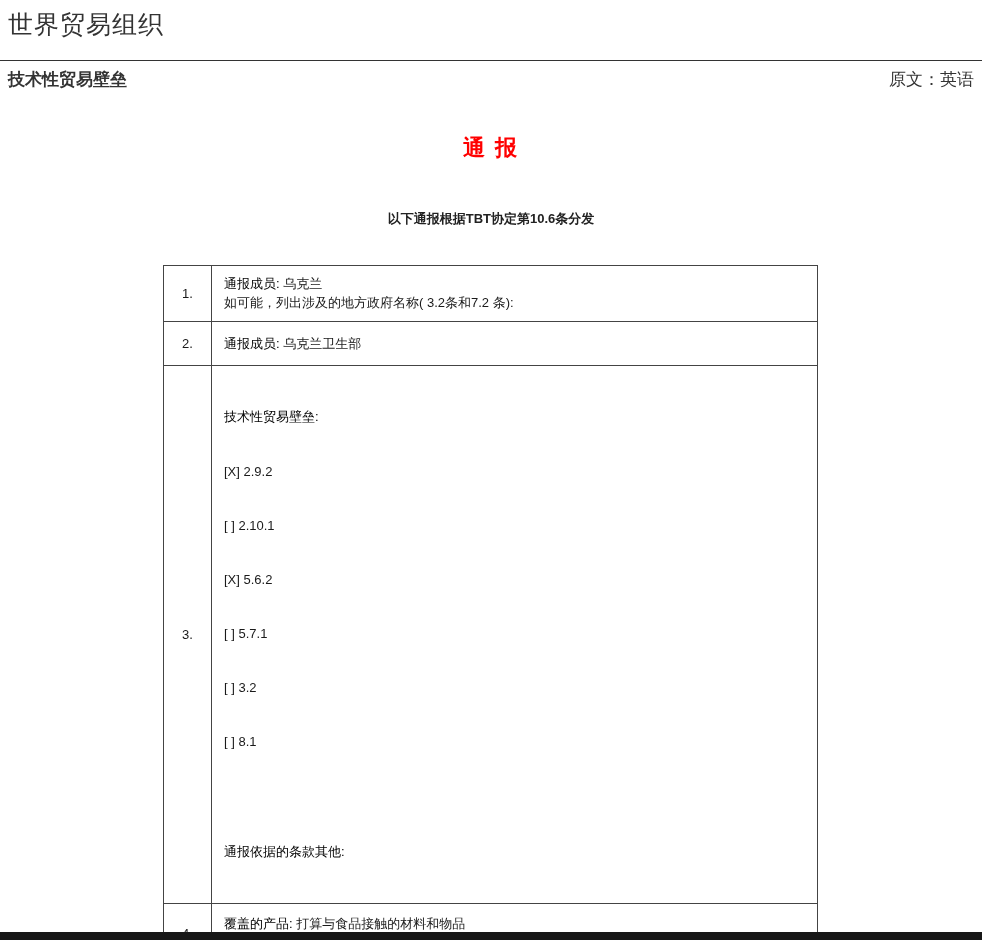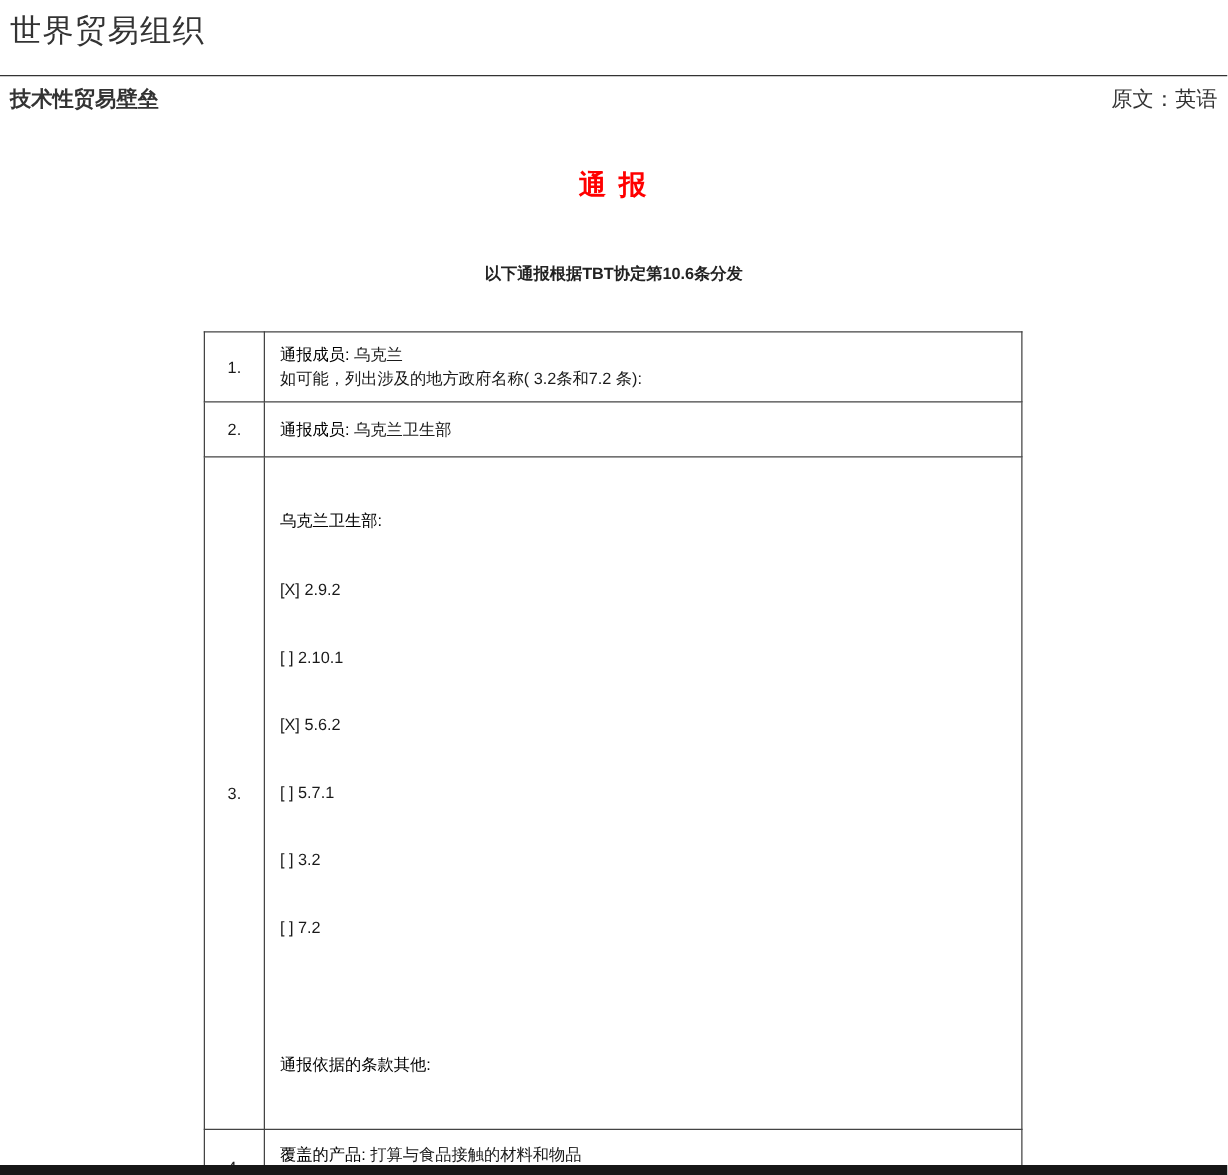--- a/index.html
+++ b/index.html
@@ -52,27 +52,27 @@
     <td class="num">1.</td>
     <td class="content"><div><span class="lbl">通报成员:</span><span> 乌克兰</span></div><div>如可能，列出涉及的地方政府名称( 3.2条和7.2 条):</div></td>
   </tr>
   <tr class="r2">
     <td class="num">2.</td>
     <td class="content"><span class="lbl">通报成员:</span><span> 乌克兰卫生部</span></td>
   </tr>
   <tr class="r3">
     <td class="num">3.</td>
     <td class="content">
-      <div class="lbl">乌克兰卫生部:</div>
+      <div class="lbl">技术性贸易壁垒:</div>
       <div class="opt">[X] 2.9.2</div>
       <div class="opt">[ ] 2.10.1</div>
       <div class="opt">[X] 5.6.2</div>
       <div class="opt">[ ] 5.7.1</div>
       <div class="opt">[ ] 3.2</div>
-      <div class="opt">[ ] 7.2</div>
+      <div class="opt">[ ] 8.1</div>
       <div class="gap-line"></div>
       <div class="lbl">通报依据的条款其他:</div>
     </td>
   </tr>
   <tr class="r4">
     <td class="num">4.</td>
     <td class="content"><div><span class="lbl">覆盖的产品:</span><span> 打算与食品接触的材料和物品</span></div><div><span class="lbl">HS编码：</span><span class="lbl ics">ICS编码:</span></div></td>
   </tr>
 
 </tbody>

